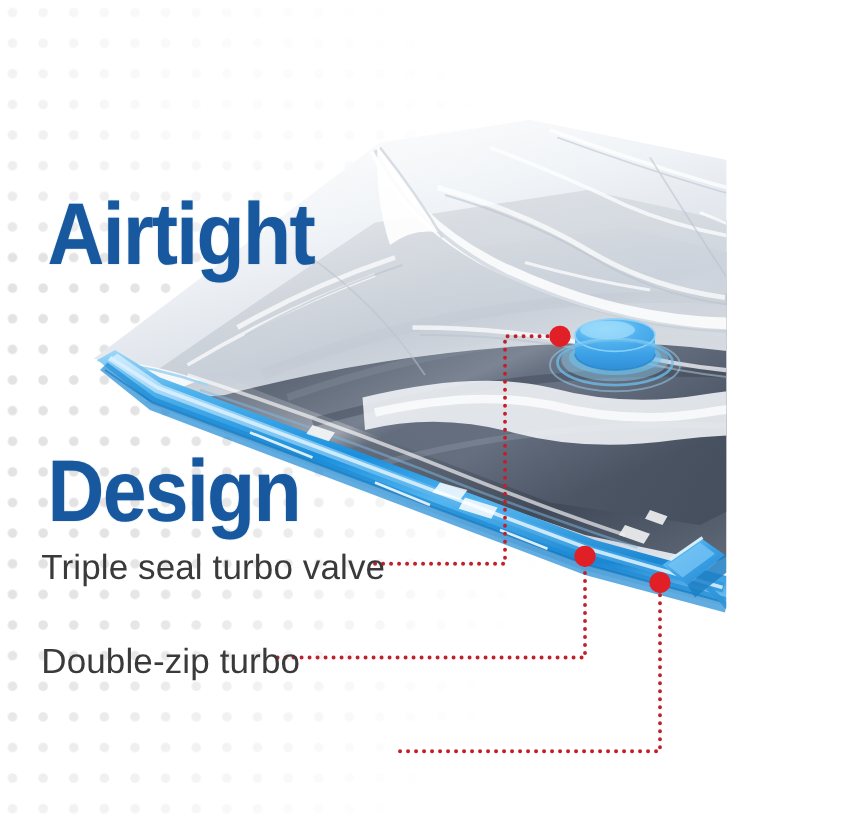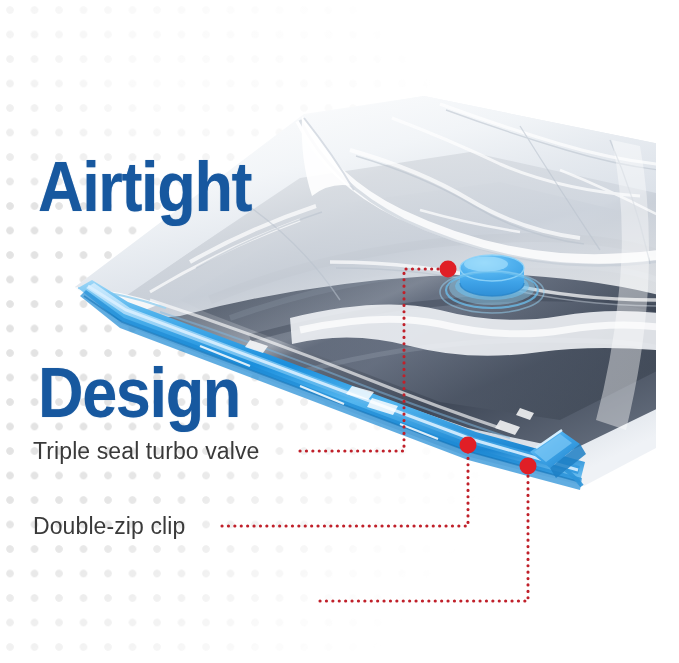--- a/index.html
+++ b/index.html
@@ -2,21 +2,21 @@
 <html><head>
 <meta charset="utf-8">
 <style>
   html,body{margin:0;padding:0;background:#fff;}
   body{
     font-family:"Liberation Sans","DejaVu Sans",sans-serif;
     -webkit-font-smoothing:antialiased;
   }
   #stage{
     position:relative;
-    width:656px;height:663px;
+    width:581px;height:663px;
     background:#ffffff;
     overflow:hidden;
   }
 
   
   #dots{
     position:absolute;inset:0;
     background-image:radial-gradient(circle at 4px 4px, #e3e3e3 3.4px, rgba(227,227,227,0) 4.2px);
     background-size:24.5px 24.5px;
     background-position:6px 6px;
@@ -53,21 +53,21 @@
   
   #product{position:absolute;left:0;top:0;width:679px;height:663px;}
 
   
   .leader{position:absolute;left:0;top:0;width:679px;height:663px;pointer-events:none;}
   .label{
     position:absolute;
     color:#3a3a3a;
     font-family:"Liberation Sans","DejaVu Sans",sans-serif;
     font-weight:400;
-    font-size:23px;
+    font-size:28px;
     letter-spacing:.1px;
     white-space:nowrap;
   }
   #lbl-valve{left:33px;top:438px;}
   #lbl-zip  {left:33px;top:513px;}
   #lbl-clip {left:33px;top:588px;}
 </style>
 </head>
 <body>
 
@@ -283,15 +283,15 @@
       <circle cx="528" cy="466" r="8.5"></circle>
     </g>
   </svg>
 
   <div id="heading">
     <span class="ln">Airtight</span>
     <span class="ln">Design</span>
   </div>
 
   <div class="label" id="lbl-valve">Triple seal turbo valve</div>
-  <div class="label" id="lbl-zip">Double-zip clip</div>
+  <div class="label" id="lbl-zip">Double-zip turbo</div>
 
 </div>
 
 </body></html>

